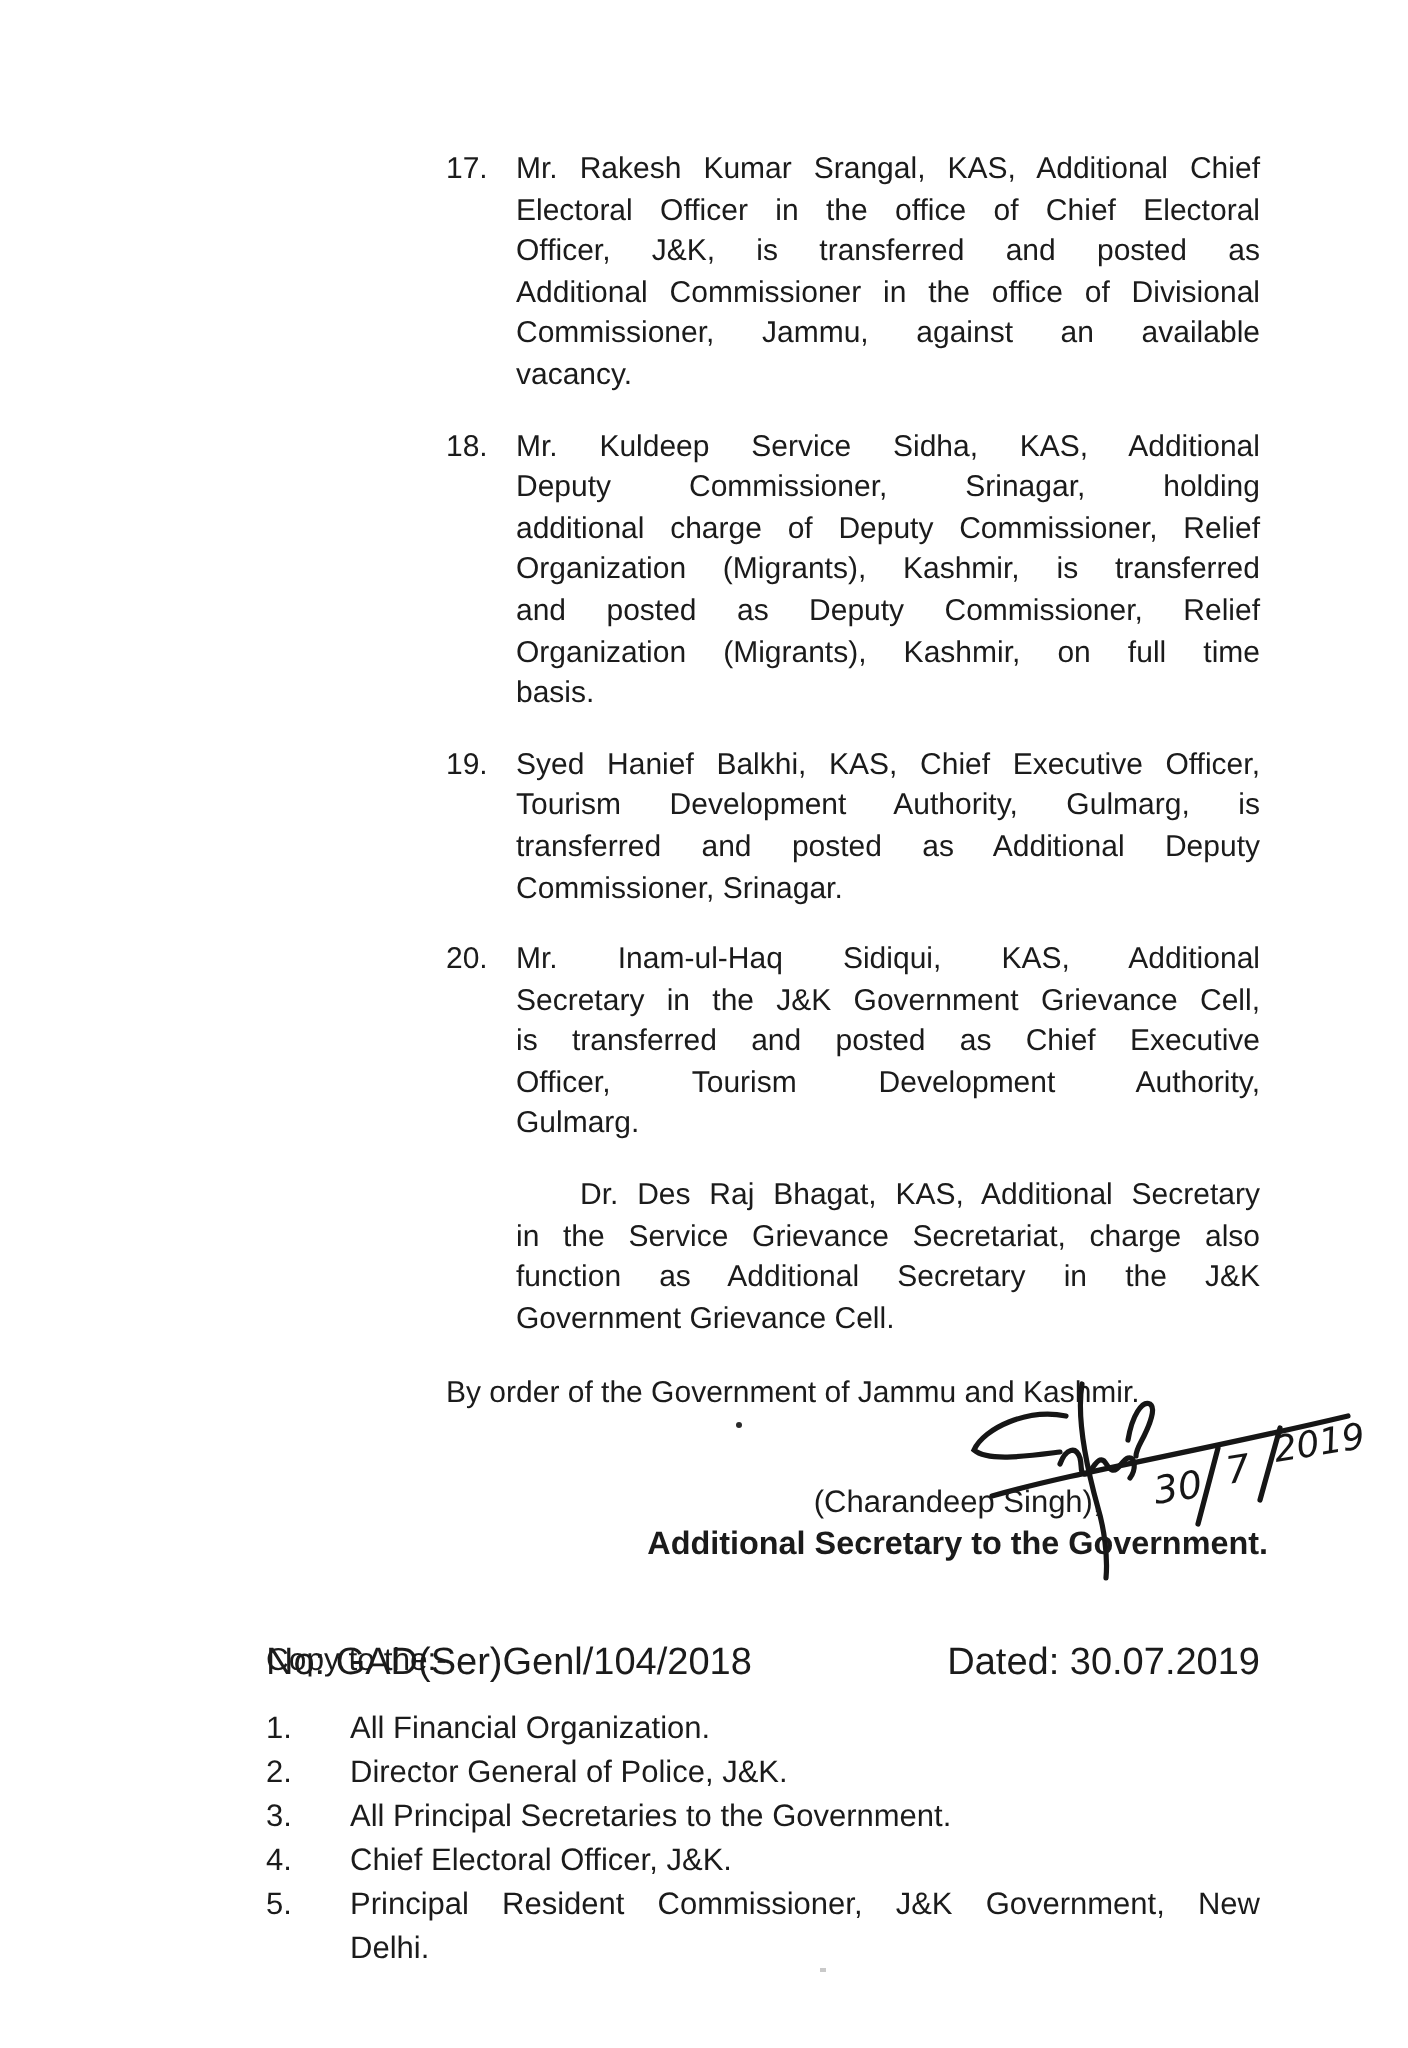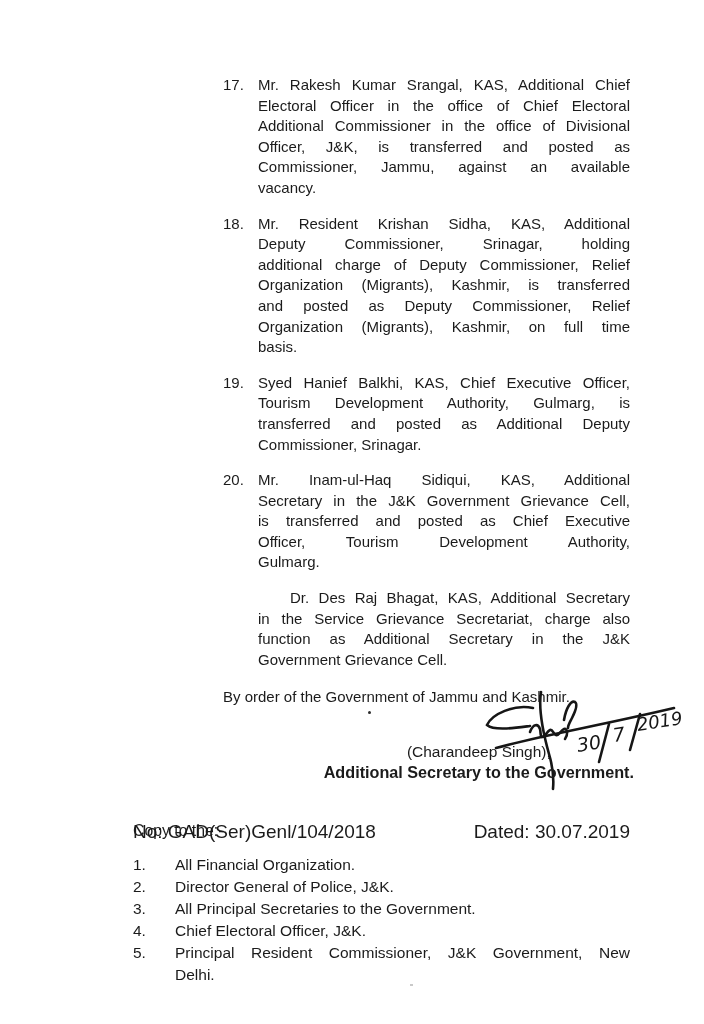--- a/index.html
+++ b/index.html
@@ -54,31 +54,31 @@
 <div class="page">
 
   <section class="orders">
     <div>
 
         <div class="order-item">
           <div class="order-num">17.</div>
           <div class="order-body">
             <div class="line">Mr. Rakesh Kumar Srangal, KAS, Additional Chief</div>
             <div class="line">Electoral Officer in the office of Chief Electoral</div>
+            <div class="line">Officer, J&amp;K, is transferred and posted as</div>
             <div class="line">Additional Commissioner in the office of Divisional</div>
-            <div class="line">Officer, J&amp;K, is transferred and posted as</div>
             <div class="line">Commissioner, Jammu, against an available</div>
             <div class="line last">vacancy.</div>
           </div>
         </div>
 
         <div class="order-item">
           <div class="order-num">18.</div>
           <div class="order-body">
-            <div class="line">Mr. Resident Krishan Sidha, KAS, Additional</div>
+            <div class="line">Mr. Kuldeep Service Sidha, KAS, Additional</div>
             <div class="line">Deputy Commissioner, Srinagar, holding</div>
             <div class="line">additional charge of Deputy Commissioner, Relief</div>
             <div class="line">Organization (Migrants), Kashmir, is transferred</div>
             <div class="line">and posted as Deputy Commissioner, Relief</div>
             <div class="line">Organization (Migrants), Kashmir, on full time</div>
             <div class="line last">basis.</div>
           </div>
         </div>
 
         <div class="order-item">

